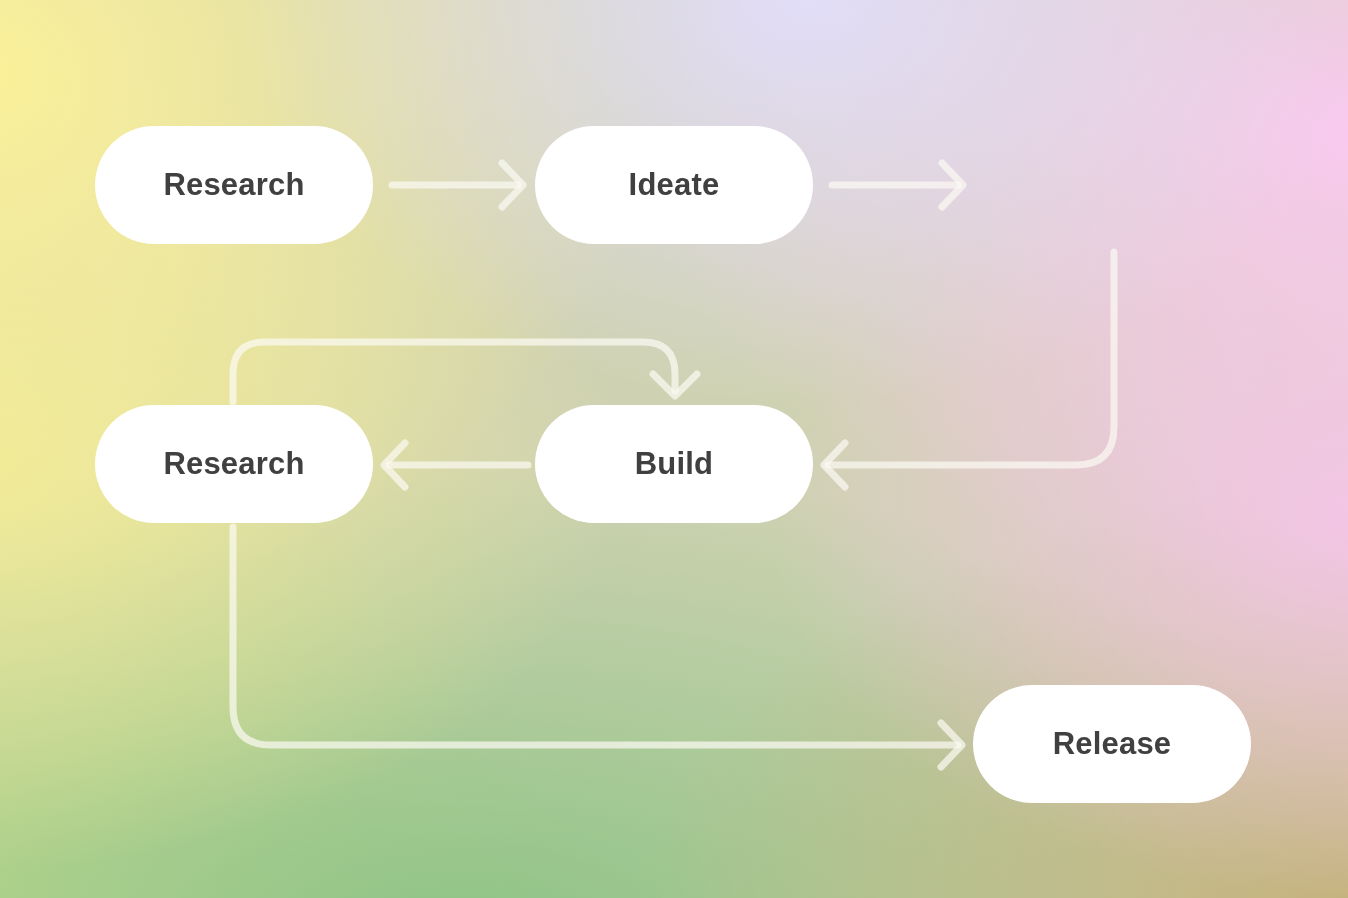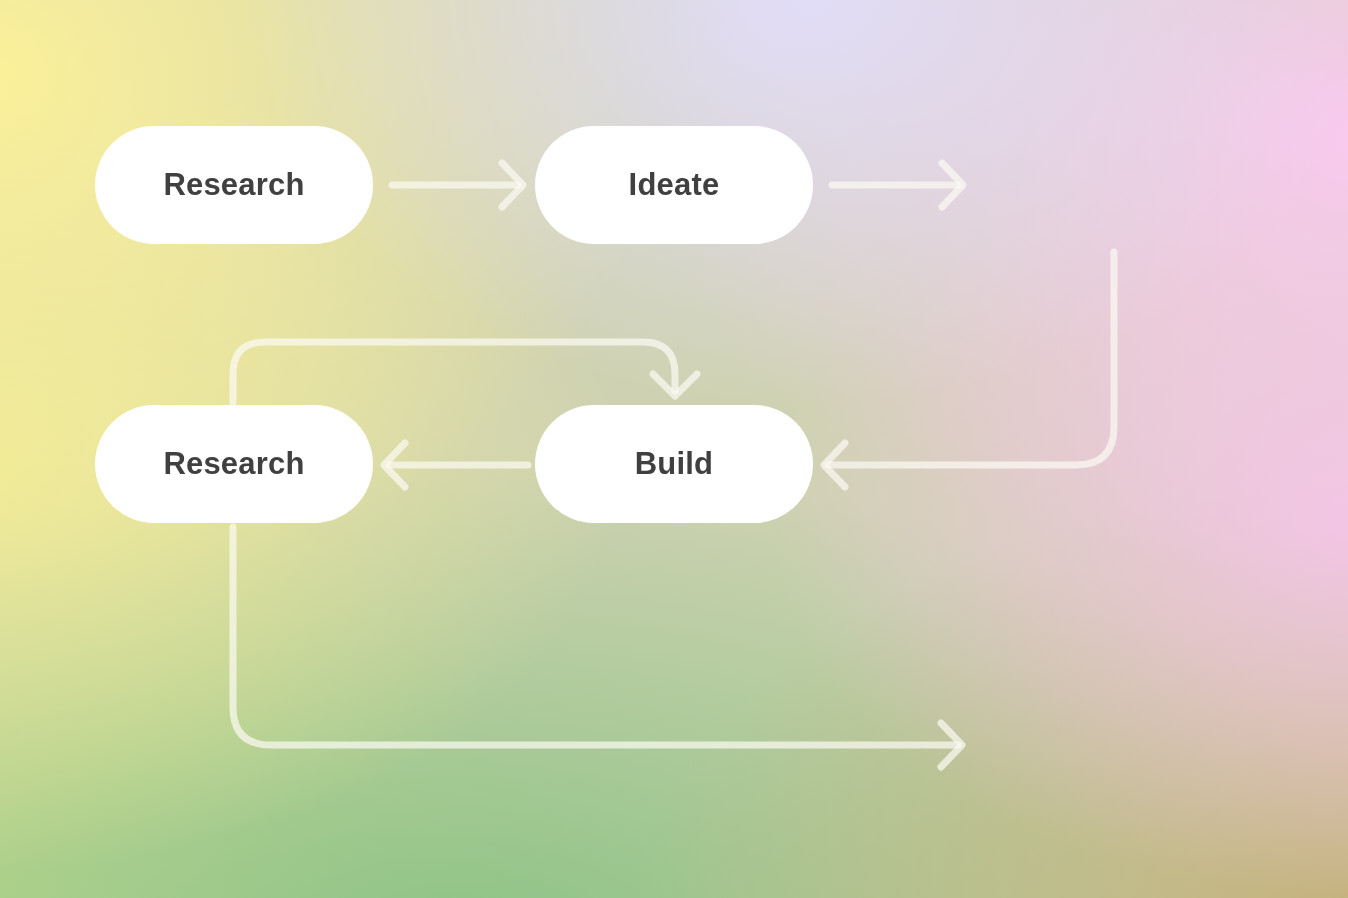--- a/index.html
+++ b/index.html
@@ -82,14 +82,17 @@
 
 
   <div class="node n-iterate">
     <span class="node-label">Research</span>
   </div>
 
   <div class="node n-test">
     <span class="node-label">Build</span>
   </div>
 
+  <div class="node n-release">
+    <span class="node-label">Release</span>
+  </div>
 
 </div>
 
 </body></html>

